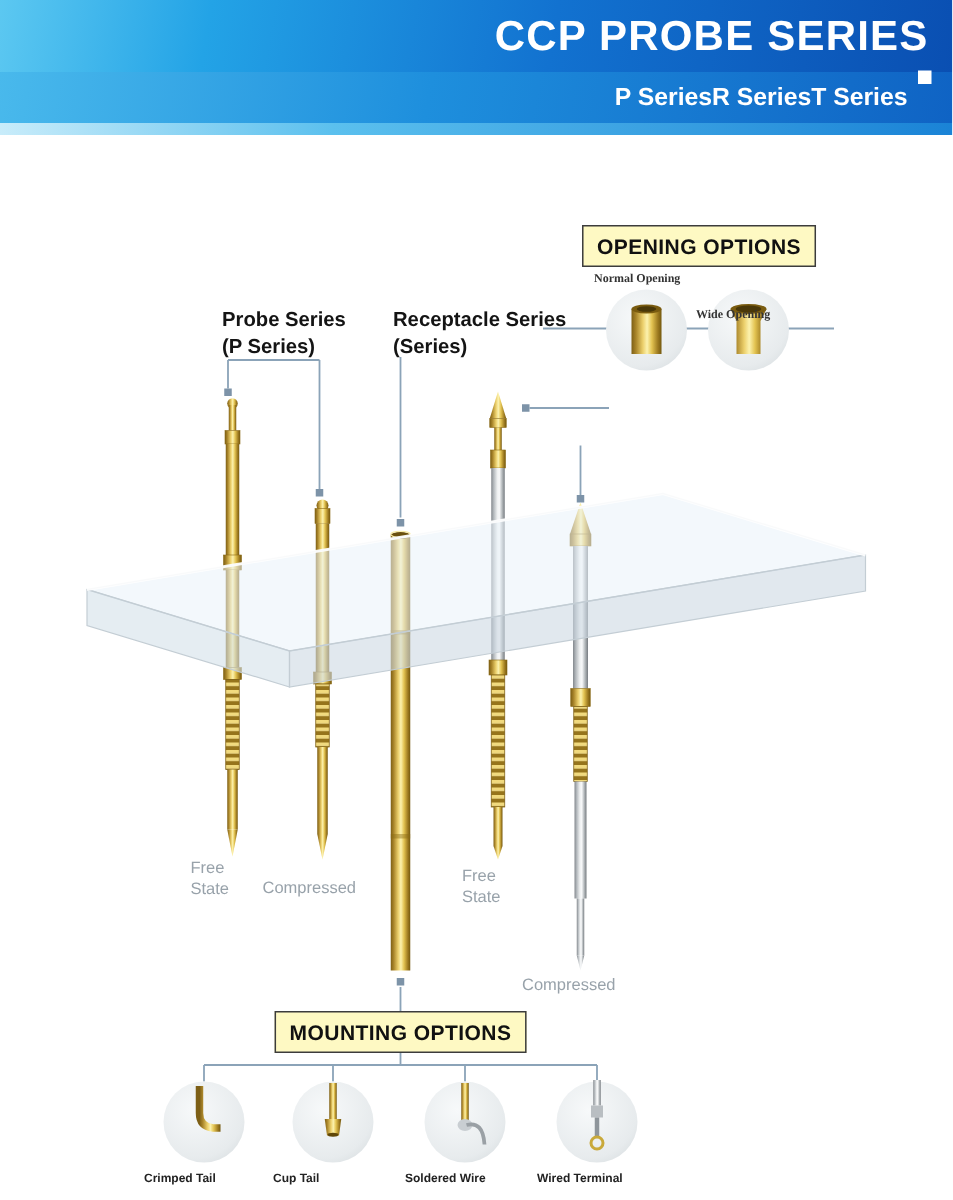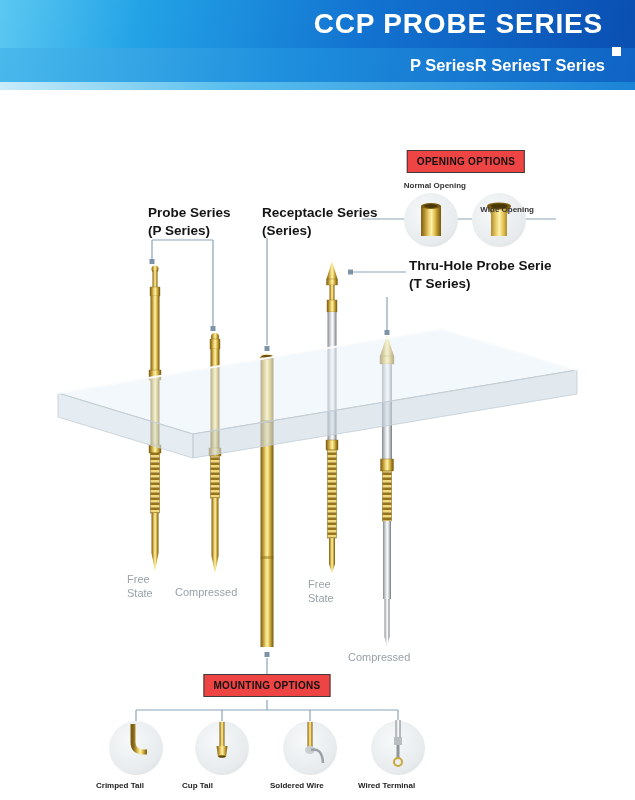--- a/index.html
+++ b/index.html
@@ -4,39 +4,39 @@
 <style>
   html,body { margin:0; padding:0; background:#fff; }
   .page { position:relative; width:635px; height:800px; background:#ffffff;
           font-family:"Liberation Sans", sans-serif; overflow:hidden; }
   .abs { position:absolute; }
 
   
   .header { top:0; left:0; width:635px; height:48px;
     background:linear-gradient(100deg,#5cc8f1 0%,#23a3e6 22%,#1272d0 58%,#0a4fb2 100%);
     display:flex; align-items:center; justify-content:flex-end;
-    padding-right:32px; box-sizing:border-box; }
+    padding-right:16px; box-sizing:border-box; }
   .header-title { color:#fff; font-size:28px; font-weight:800; letter-spacing:0.8px; }
   .tabsbar { top:48px; left:0; width:635px; height:34px;
     background:linear-gradient(100deg,#49b9ec 0%,#1e8fdd 45%,#0f63c4 100%);
     display:flex; align-items:center; justify-content:flex-end; 
     padding-right:30px; box-sizing:border-box; }
   .tab { color:#fff; font-size:16.5px; font-weight:600; cursor:pointer; }
   .accent-square { top:47px; right:14px; width:9px; height:9px; background:#fff; }
   .strip { top:82px; left:0; width:635px; height:8px;
     background:linear-gradient(90deg,#c8ecfa 0%,#5bc0ee 35%,#1a83d6 100%); }
 
   
-  .optbox { border:1px solid #3c3c3c; background:#ef4444; font-size:10px; font-weight:700;
+  .optbox { border:1px solid #3c3c3c; background:#fef9c3; font-size:14px; font-weight:700;
     letter-spacing:0.3px; color:#111; padding:5px 9px; transform:translateX(-50%);
     white-space:nowrap; }
   .callout { font-size:13.5px; font-weight:700; color:#141414; line-height:1.3; }
   .statelabel { font-size:11px; color:#98a2aa; text-align:left; line-height:1.25; }
   .smallcap { font-size:8px; font-weight:700; color:#222; text-align:left; white-space:nowrap; }
-  .opencap { font-size:8px; font-weight:600; color:#333; text-align:right; white-space:nowrap; }
+  .opencap { font-size:8px; font-weight:600; color:#333; text-align:left; white-space:nowrap;font-family:Liberation Serif, serif; }
 </style>
 </head>
 <body>
 
 <div class="page">
 
   <svg class="abs" style="top:0;left:0;" width="635" height="800" viewBox="0 0 635 800">
     <defs>
       <linearGradient id="gg" x1="0" y1="0" x2="1" y2="0">
         <stop offset="0" stop-color="#7d5f16"></stop>
@@ -197,24 +197,20 @@
   <div class="abs opencap" style="left:464px; top:181px; width:70px;margin-top:24px;">Wide Opening</div>
 
   <div class="abs callout" style="left:262px; top:204px;">
     <div>Receptacle Series</div>
     <div>(Series)</div>
   </div>
   <div class="abs callout" style="left:148px; top:204px;">
     <div>Probe Series</div>
     <div>(P Series)</div>
   </div>
-  <div class="abs callout" style="left:409px; top:257px;">
-    <div>Thru-Hole Probe Serie</div>
-    <div>(T Series)</div>
-  </div>
 
   <div class="abs statelabel" style="left:127px; top:573px; width:50px;">Free State</div>
   <div class="abs statelabel" style="left:175px; top:586px; width:80px;">Compressed</div>
   <div class="abs statelabel" style="left:308px; top:578px; width:50px;">Free State</div>
   <div class="abs statelabel" style="left:348px; top:651px; width:80px;">Compressed</div>
 
   <div class="abs optbox" style="left:267px; top:674px;">MOUNTING OPTIONS</div>
   <div class="abs smallcap" style="left:96px; top:781px; width:80px;">Crimped Tail</div>
   <div class="abs smallcap" style="left:182px; top:781px; width:80px;">Cup Tail</div>
   <div class="abs smallcap" style="left:270px; top:781px; width:80px;">Soldered Wire</div>

